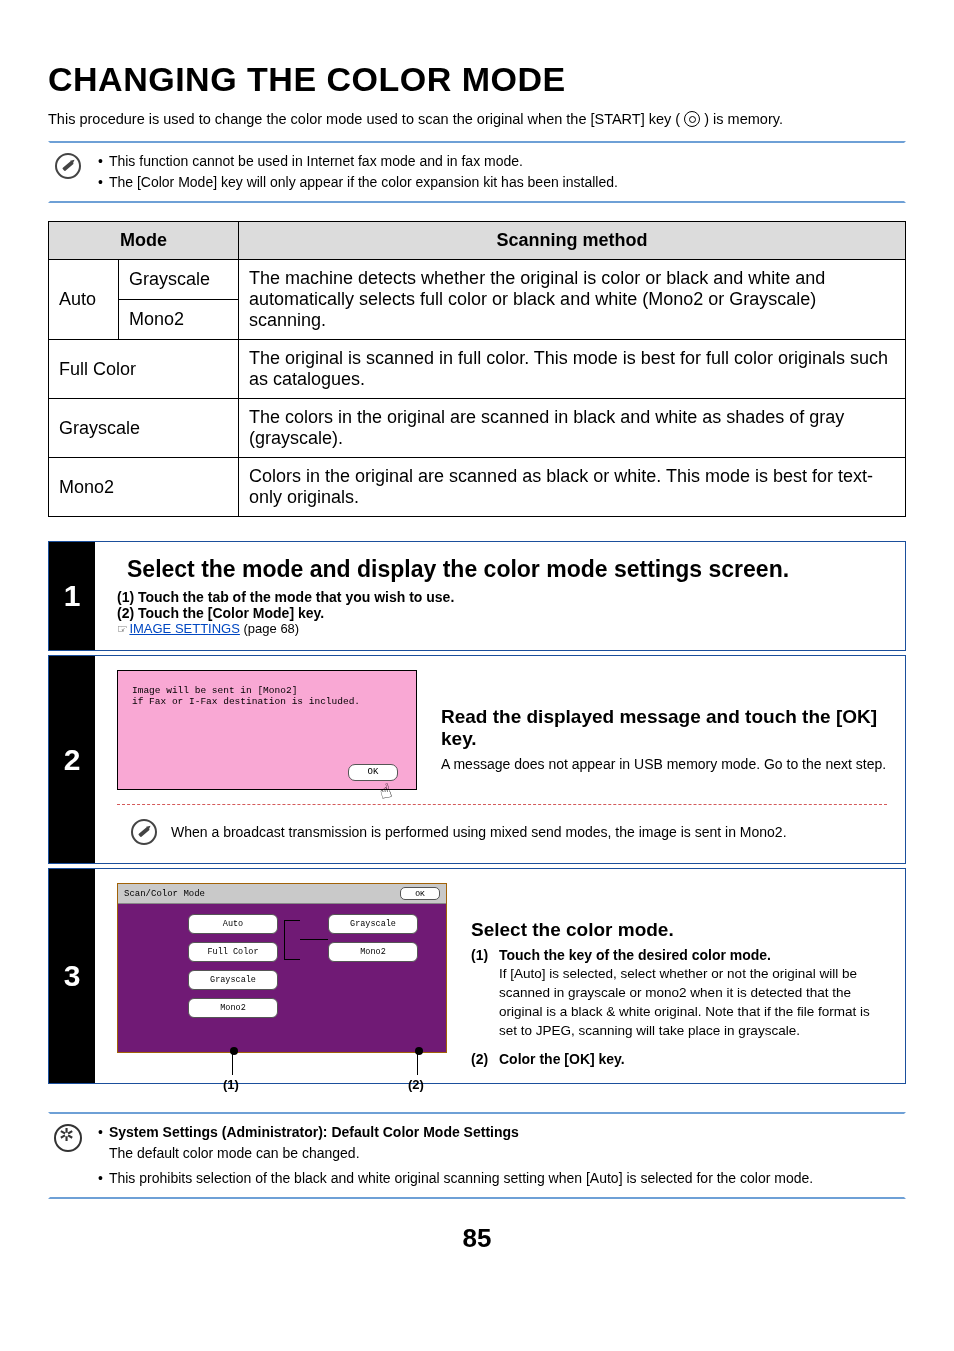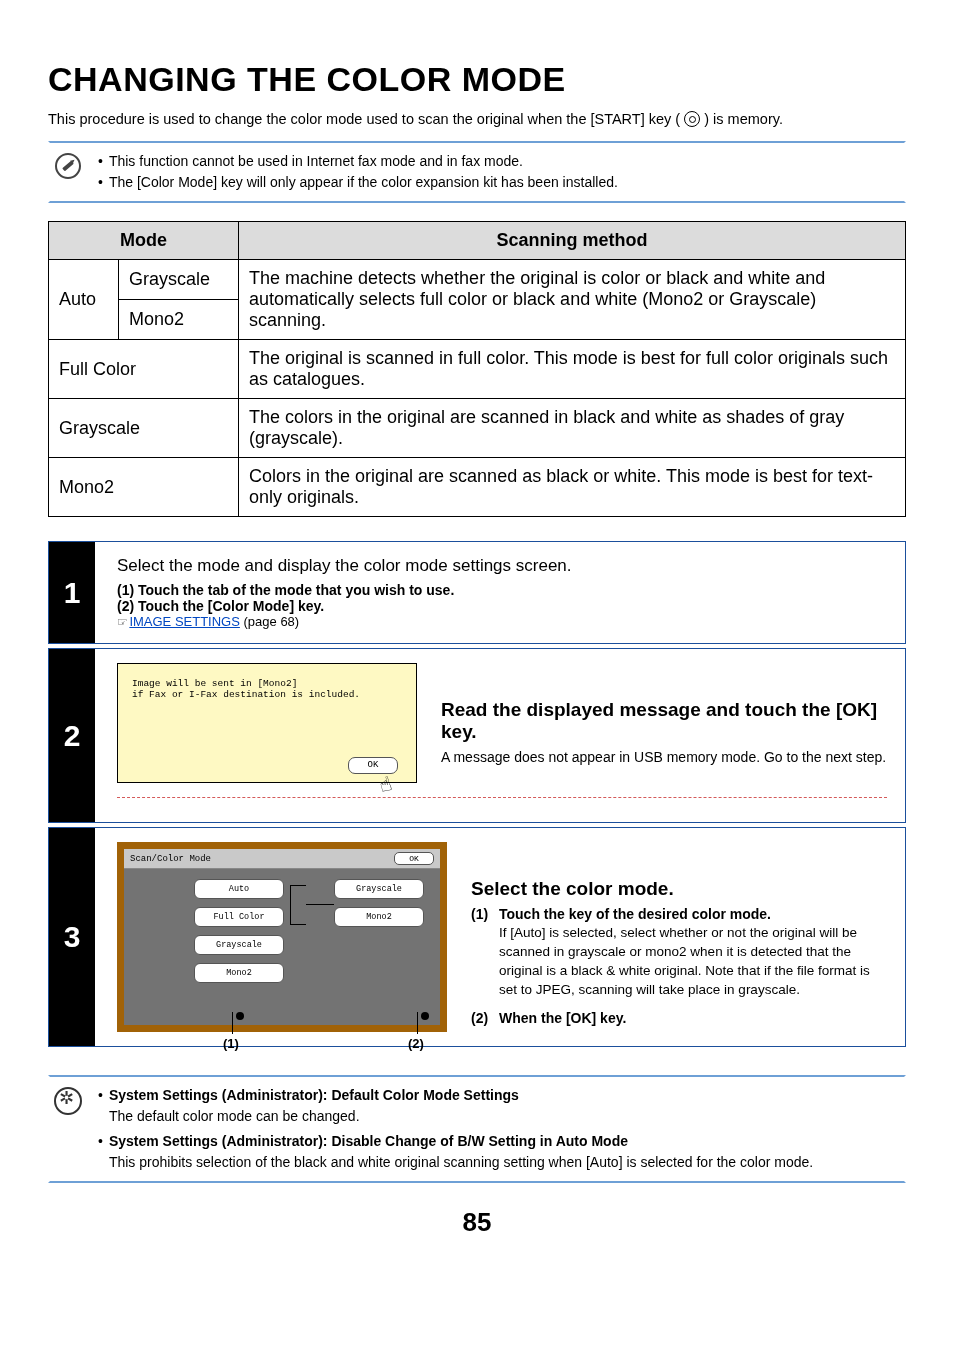--- a/index.html
+++ b/index.html
@@ -134,40 +134,41 @@
     display: flex;
     align-items: center;
     justify-content: center;
   }
   .step-body {
     flex: 1;
     padding: 14px 18px 14px 22px;
     font-size: 14px;
   }
   .step-title {
-    font-size: 17px;
-    font-weight: normal;
+    font-size: 23px;
+    font-weight: bold;
     margin-bottom: 6px;
+    margin-left: 10px;
   }
   .step-sub { font-weight: bold; }
   .step-link {
     color: #0047c2;
   }
   .pointer { font-size: 13px; }
 
   
   .step-row {
     display: flex;
     gap: 24px;
   }
   .panel {
     width: 300px;
   }
   .panel-box {
-    background: #fef9c3;
+    background: #f9a8d4;
     border: 1px solid #000;
     height: 120px;
     padding: 14px 14px 6px 14px;
     position: relative;
     font-family: "Courier New", monospace;
     font-size: 9.5px;
     line-height: 1.2;
   }
   .panel-ok {
     position: absolute;
@@ -211,23 +212,23 @@
     align-items:center;
     padding: 4px 0 4px 14px;
   }
 
   
   .panel3 {
     width: 330px;
     position: relative;
   }
   .panel3-box {
-    background: #737373;
-    border: 7px solid #a16207;
-    height: 190px;
+    background: #701a75;
+    border: 1px solid #a16207;
+    height: 170px;
     position: relative;
     font-family:"Courier New",monospace;
   }
   .panel3-bar {
     background:#c9c9c9;
     border-bottom:1px solid #888;
     font-size:9px;
     padding:3px 6px;
     display:flex;
     justify-content:space-between;
@@ -400,20 +401,24 @@
           </div>
           <span class="cursor-hand">☝</span>
         </div>
       </div>
       <div class="right-text">
         <h3>Read the displayed message and touch the [OK] key.</h3>
         <div>A message does not appear in USB memory mode. Go to the next step.</div>
       </div>
     </div>
     <hr class="dashed-sep">
+    <div class="inner-note">
+      <span class="pencil-icon"></span>
+      <span>When a broadcast transmission is performed using mixed send modes, the image is sent in Mono2.</span>
+    </div>
   </div>
 </div>
 
 <div class="step">
   <div class="step-num">3</div>
   <div class="step-body">
     <div class="step-row">
       <div class="panel3">
         <div class="panel3-box">
           <div class="panel3-bar">
@@ -437,35 +442,35 @@
         </div>
         <span class="leader l1"></span>
         <span class="leader l2"></span>
         <span class="leader-label ll1">(1)</span>
         <span class="leader-label ll2">(2)</span>
       </div>
       <div class="right-text step3-right">
         <h3>Select the color mode.</h3>
         <div class="sub1"><span class="numlbl">(1)</span><span>Touch the key of the desired color mode.</span></div>
         <div class="para">If [Auto] is selected, select whether or not the original will be scanned in grayscale or mono2 when it is detected that the original is a black &amp; white original. Note that if the file format is set to JPEG, scanning will take place in grayscale.</div>
-        <div class="sub1"><span class="numlbl">(2)</span><span>When the [OK] key.</span></div>
+        <div class="sub1"><span class="numlbl">(2)</span><span>Color the [OK] key.</span></div>
       </div>
     </div>
   </div>
 </div>
 
 <div class="note-box admin">
   <div class="note-icon">
     <span class="gear-icon"></span>
   </div>
   <div class="note-content">
     <div class="line">
         <span class="dot">•</span>
         <div><strong>System Settings (Administrator): Default Color Mode Settings</strong><div class="">The default color mode can be changed.</div></div>
       </div>
     <div class="line" style="margin-top:4px;">
         <span class="dot">•</span>
-        <div><strong>System Settings (Administrator): Disable Change of B/W Setting in Auto Mode</strong><div>This prohibits selection of the black and white original scanning setting when [Auto] is selected for the color mode.</div></div>
+        <div><div>This prohibits selection of the black and white original scanning setting when [Auto] is selected for the color mode.</div></div>
       </div>
   </div>
 </div>
 
 <div class="page-num">85</div>
 
 </body></html>

